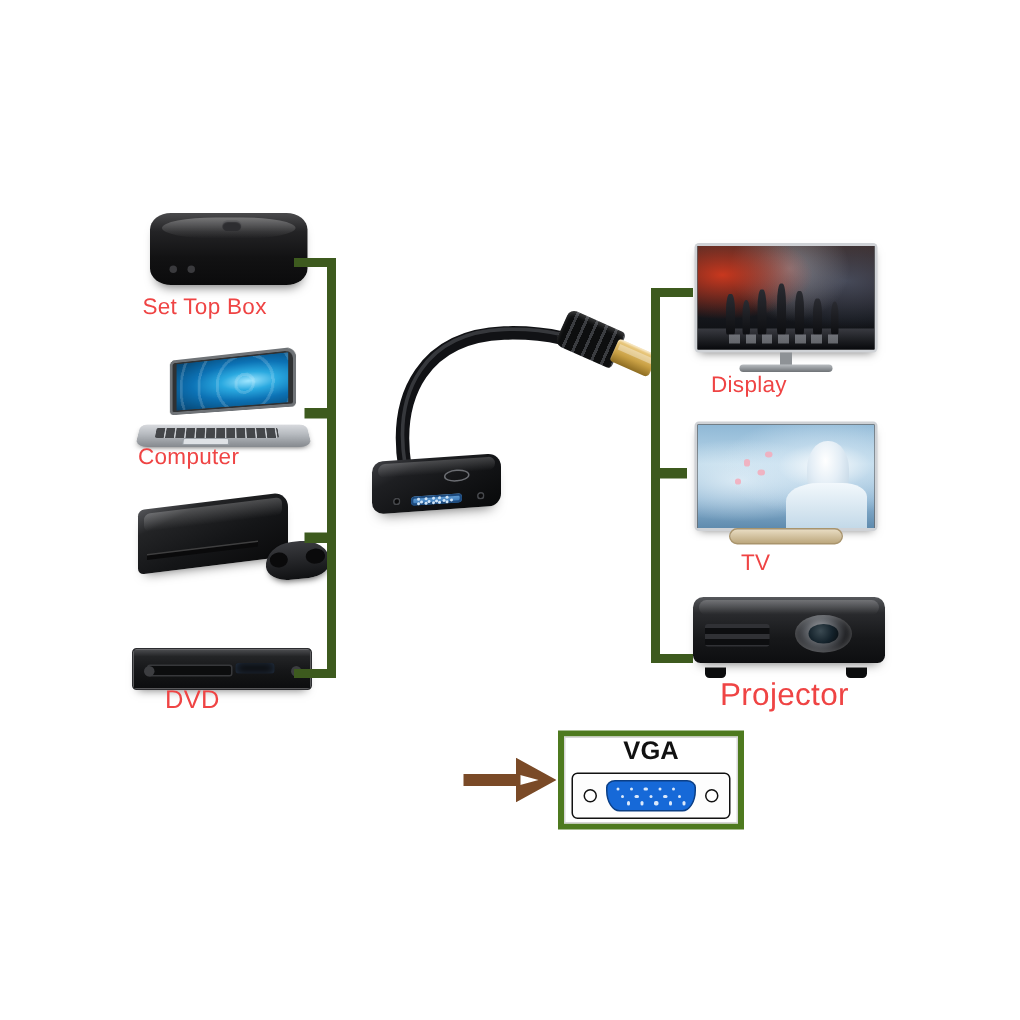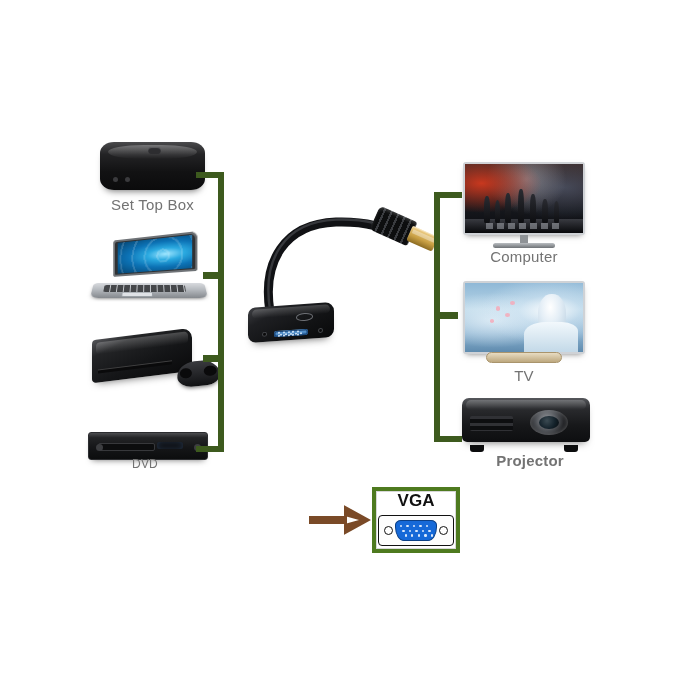--- a/index.html
+++ b/index.html
@@ -4,22 +4,22 @@
 <style>
   html,body{margin:0;padding:0;}
   body{
     width:680px;height:680px;background:#ffffff;
     font-family:"Liberation Sans", sans-serif;
     position:relative;overflow:hidden;
   }
   .stage{position:absolute;left:0;top:0;width:680px;height:680px;}
   .node{position:absolute;}
   .caption{
-    position:absolute;text-align:center;
-    color:#737373;font-weight:400;
+    position:absolute;text-align:left;
+    color:#ef4444;font-weight:400;
     white-space:nowrap;letter-spacing:.2px;
   }
 
   
   .settop{
     position:absolute;border-radius:14px/11px;
     background:linear-gradient(180deg,#4a4a4c 0%,#232325 26%,#121213 62%,#0b0b0c 100%);
     box-shadow:0 5px 7px -4px rgba(0,0,0,.55);
   }
   .settop .gloss{
@@ -379,35 +379,36 @@
 
   <div class="node laptop" style="left:90px;top:236px;width:118px;height:62px;">
     <div class="lid">
       <div class="screen"></div>
     </div>
     <div class="base">
       <div class="keys"></div>
       <div class="pad"></div>
     </div>
   </div>
+  <div class="caption" style="left:92px;top:296px;width:115px;font-size:15px;">Computer</div>
 
   <div class="node ps3" style="left:92px;top:331px;width:125px;height:55px;">
     <div class="body">
       <div class="slot"></div>
     </div>
     <div class="pad2"></div>
   </div>
 
   <div class="node dvd" style="left:88px;top:432px;width:118px;height:26px;">
     <div class="tray"></div>
     <div class="disp"></div>
     <div class="btn" style="left:6%;"></div>
     <div class="btn" style="right:5%;"></div>
   </div>
-  <div class="caption" style="left:110px;top:457px;width:70px;font-size:12px;">DVD</div>
+  <div class="caption" style="left:110px;top:457px;width:70px;font-size:17px;">DVD</div>
 
   <div class="br-v" style="left:218px;top:172px;width:6px;height:280px;"></div>
   <div class="br-h" style="left:196px;top:172px;width:28px;height:6px;"></div>
   <div class="br-h" style="left:203px;top:272px;width:21px;height:7px;"></div>
   <div class="br-h" style="left:203px;top:355px;width:21px;height:7px;"></div>
   <div class="br-h" style="left:196px;top:446px;width:28px;height:6px;"></div>
 
   <svg width="200" height="130" style="position:absolute;left:250px;top:204px;">
     <path d="M20,108 C12,58 34,20 86,18 C118,17 138,24 152,32" stroke="#111215" stroke-width="9" fill="none" stroke-linecap="round"></path>
     <path d="M20,108 C12,58 34,20 86,18 C118,17 138,24 152,32" stroke="#55585d" stroke-width="2.4" fill="none" stroke-linecap="round" opacity=".55" transform="translate(0,-2.4)"></path>
@@ -456,21 +457,21 @@
           <div class="fig" style="left:55%;height:42%;"></div>
           <div class="fig" style="left:65%;height:36%;"></div>
           <div class="fig" style="left:75%;height:32%;"></div>
           <div class="txt"></div>
         </div>
       </div>
     </div>
     <div class="stand-neck" style="bottom:-9px;width:8px;height:9px;"></div>
     <div class="stand-foot" style="bottom:-13px;width:62px;height:5px;"></div>
   </div>
-  <div class="caption" style="left:474px;top:248px;width:100px;font-size:15px;">Computer</div>
+  <div class="caption" style="left:474px;top:248px;width:100px;font-size:15px;">Display</div>
 
   <div class="node tv" style="left:463px;top:281px;width:122px;height:73px;">
     <div class="bezel">
       <div style="position:absolute;left:2px;top:2px;right:2px;bottom:2px;overflow:hidden;background:#000;">
         <div class="art-tv">
           <div class="head"></div>
           <div class="body2"></div>
           <div class="petal" style="left:26%;top:34%"></div>
           <div class="petal" style="left:34%;top:44%"></div>
           <div class="petal" style="left:21%;top:52%"></div>
@@ -483,34 +484,34 @@
   <div class="caption" style="left:494px;top:367px;width:60px;font-size:15px;">TV</div>
 
   <div class="node proj" style="left:462px;top:392px;width:128px;height:60px;">
     <div class="shell">
       <div class="vent"></div>
       <div class="lens-ring"></div>
     </div>
     <div class="foot" style="left:6%;"></div>
     <div class="foot" style="right:9%;"></div>
   </div>
-  <div class="caption" style="left:480px;top:452px;width:100px;font-size:15px;font-weight:bold;">Projector</div>
+  <div class="caption" style="left:480px;top:452px;width:100px;font-size:21px;">Projector</div>
 
   <div class="br-v" style="left:434px;top:192px;width:6px;height:250px;"></div>
   <div class="br-h" style="left:434px;top:192px;width:28px;height:6px;"></div>
   <div class="br-h" style="left:434px;top:312px;width:24px;height:7px;"></div>
   <div class="br-h" style="left:434px;top:436px;width:28px;height:6px;"></div>
 
 
   <div class="arrow" style="left:309px;top:505px;width:62px;height:30px;">
     <div class="shaft"></div>
     <div class="head"></div>
   </div>
 
-  <div class="panel" style="left:372px;top:487px;width:88px;height:66px;">
+  <div class="panel" style="left:372px;top:487px;width:124px;height:66px;">
     <div class="inner"></div>
     <div class="plabel" style="font-size:17px;">VGA</div>
     <div class="vga-shape">
       <div class="screw" style="left:7%;"></div>
       <div class="screw" style="right:7%;"></div>
       <div class="dsub">
         <i style="left:10%;top:20%"></i>
           <i style="left:26%;top:20%"></i>
         <i style="left:42%;top:20%"></i>
           <i style="left:58%;top:20%"></i>

